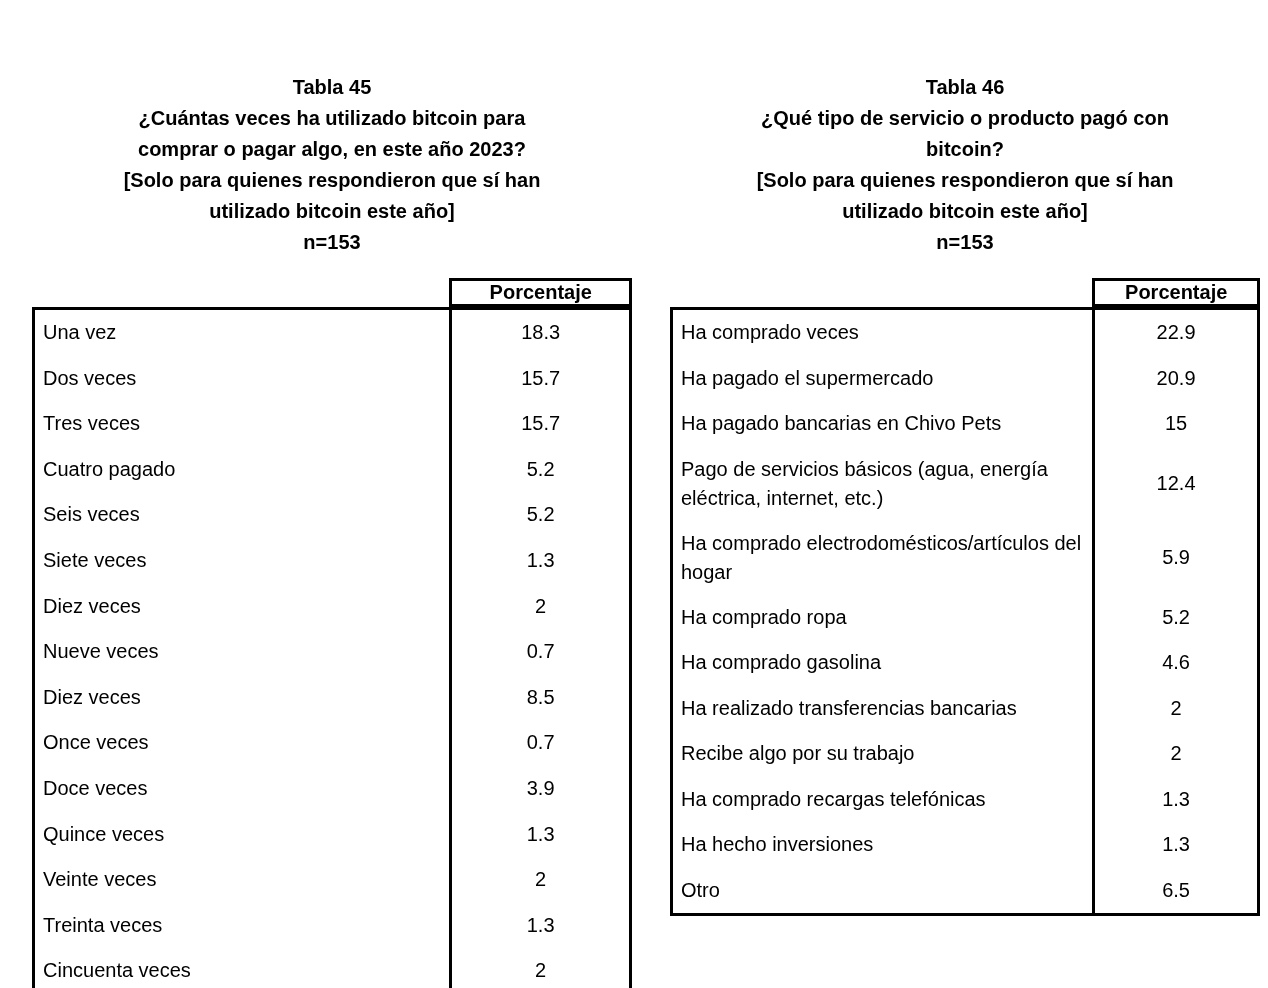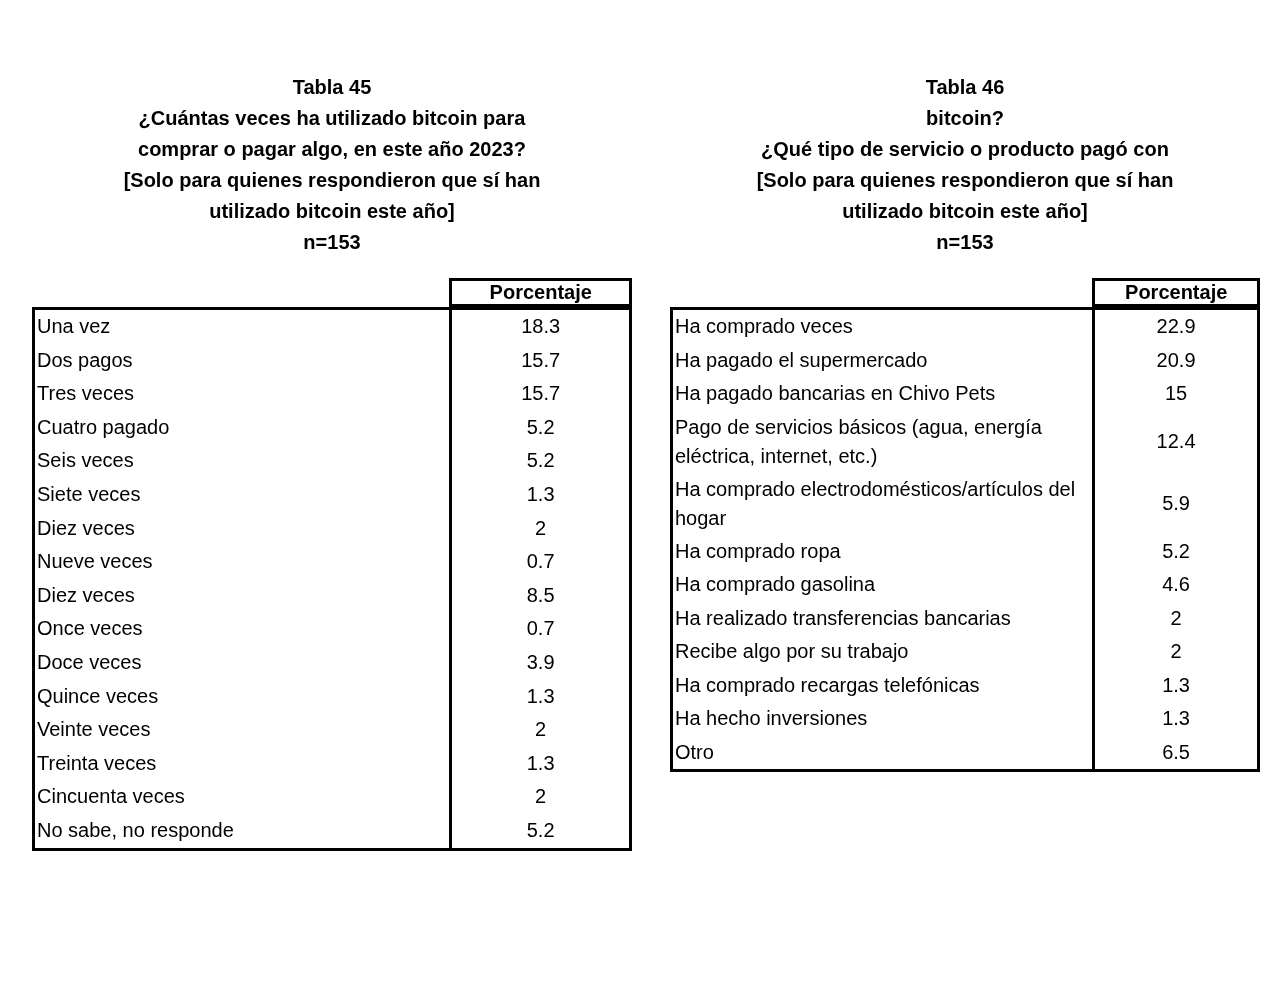--- a/index.html
+++ b/index.html
@@ -86,21 +86,21 @@
     border-top: 3px solid #000;
     box-sizing: border-box;
   }
   table.body-tbl {
     border-collapse: collapse;
     width: 100%;
     table-layout: fixed;
     font-size: 20px;
   }
   table.body-tbl td {
-    padding: 2px;
+    padding: 8px;
   }
   td.label {
     text-align: left;
     padding-left: 13px;
     padding-right: 6px;
     line-height: 1.48;
     border-right: 3px solid #000;
   }
   td.value {
     text-align: center;
@@ -152,21 +152,21 @@
           <colgroup>
             <col class="col-label-left">
             <col class="col-value-left">
           </colgroup>
           <tbody>
               <tr>
             <td class="label">Una vez</td>
             <td class="value">18.3</td>
           </tr>
           <tr>
-            <td class="label">Dos pagos</td>
+            <td class="label">Dos veces</td>
             <td class="value">15.7</td>
           </tr>
           <tr>
             <td class="label">Tres veces</td>
             <td class="value">15.7</td>
           </tr>
           <tr>
             <td class="label">Cuatro pagado</td>
             <td class="value">5.2</td>
           </tr>
@@ -219,22 +219,22 @@
             <td class="value">5.2</td>
           </tr>
         </tbody>
           </table>
       </div>
     </div>
 
     <div class="panel panel-right">
       <div class="title-block title-right-inner">
         <span class="line">Tabla 46</span>
+        <span class="line">¿Qué tipo de servicio o producto pagó con</span>
         <span class="line">bitcoin?</span>
-        <span class="line">¿Qué tipo de servicio o producto pagó con</span>
         <span class="line">[Solo para quienes respondieron que sí han</span>
         <span class="line">utilizado bitcoin este año]</span>
         <span class="line">n=153</span>
       </div>
       <div class="title-spacer"></div>
 
       <table class="data">
         <colgroup>
           <col class="col-label-right">
           <col class="col-value-right">

